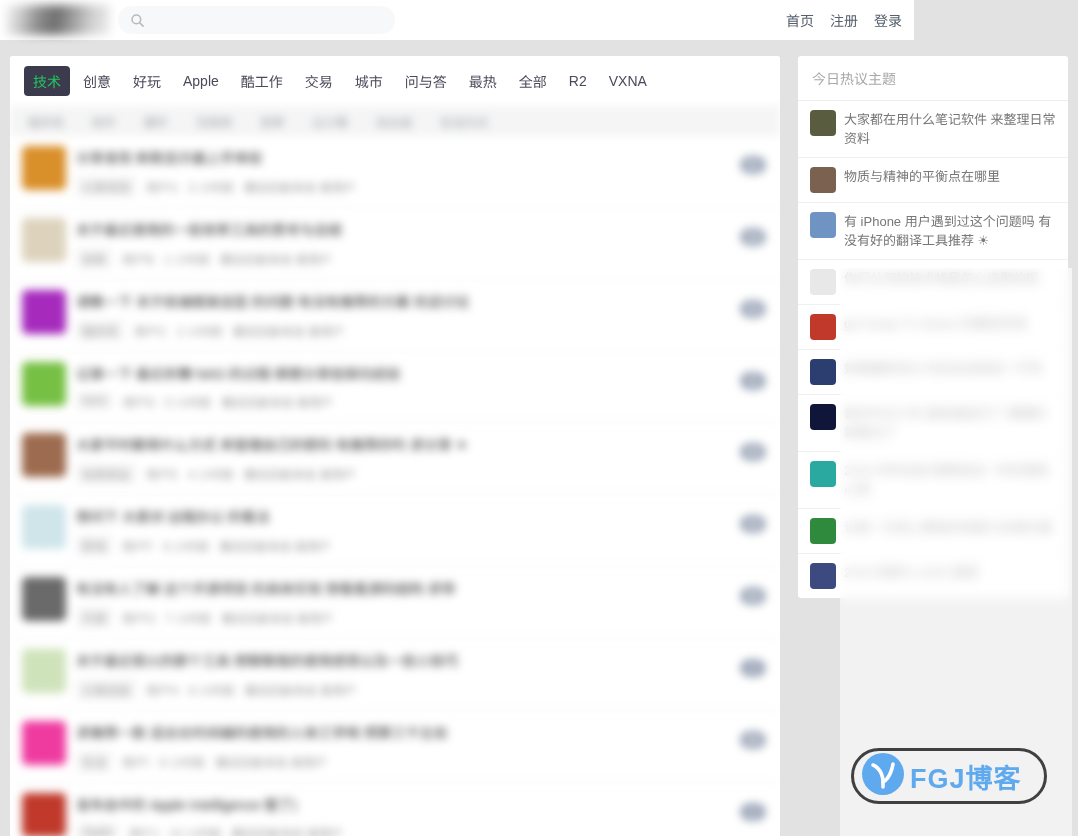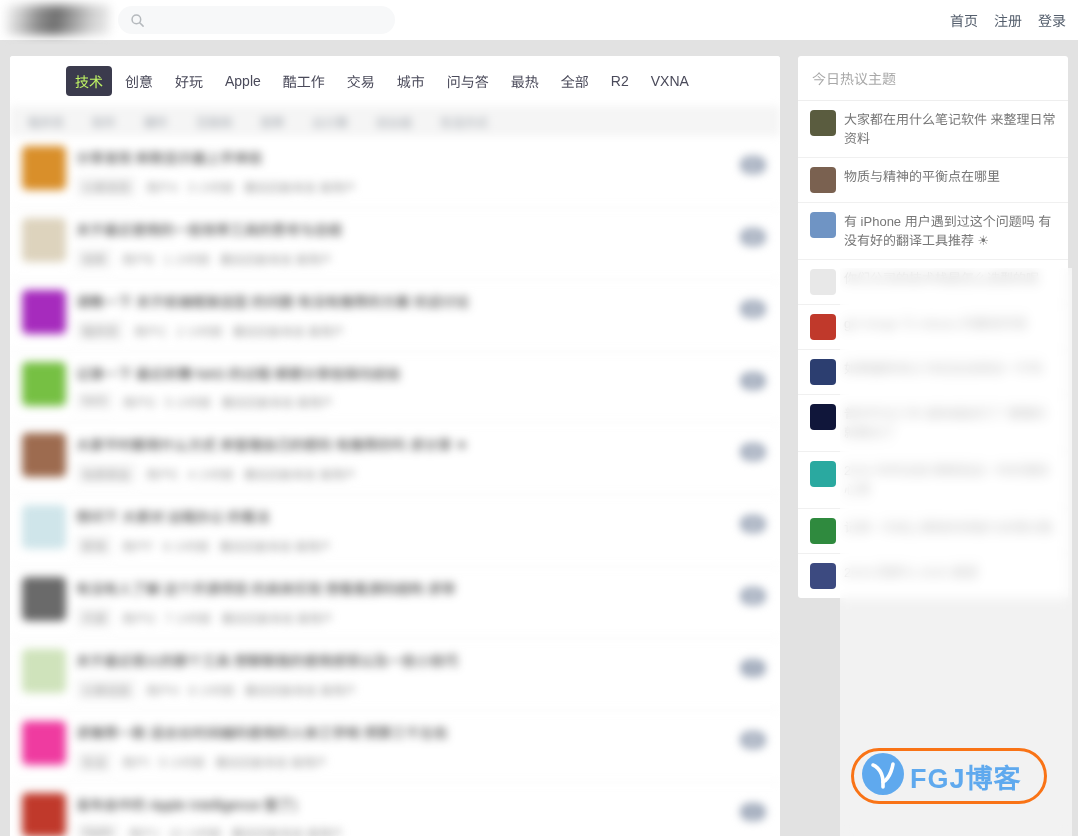--- a/index.html
+++ b/index.html
@@ -7,21 +7,21 @@
   html, body {
     width: 1078px; height: 836px;
     background: #e2e2e2;
     font-family: "Liberation Sans", "DejaVu Sans", sans-serif;
     overflow: hidden;
   }
 
   
   .topbar {
     position: absolute; top: 0; left: 0;
-    width: 1078px; height: 40px;
+    width: 914px; height: 40px;
     background: #ffffff;
     display: flex; align-items: center;
   }
   .logo {
     width: 104px; height: 30px; margin-left: 6px;
     background: linear-gradient(100deg,#f2f2f2 0%,#d6d6d6 12%,#8e8e8e 32%,#6f6f6f 48%,#9a9a9a 62%,#cfcfcf 80%,#efefef 100%);
     filter: blur(5px);
     border-radius: 2px;
   }
   .search-wrap {
@@ -60,21 +60,21 @@
   
   .tabs {
     height: 50px; display: flex; align-items: center;
     padding: 0 14px; gap: 4px;
     background: #ffffff;
   }
   .tab {
     font-size: 14px; color: #4a4a5a; padding: 5px 9px;
     border-radius: 4px; cursor: pointer; white-space: nowrap;
   }
-  .tab.active { background: #3b3b4d; color: #bef264; margin-left: 42px; }
+  .tab.active { background: #3b3b4d; color: #22c55e; }
 
   .subtabs {
     height: 30px; background: #f5f5f5;
     display: flex; align-items: center; gap: 28px;
     padding: 0 18px;
     filter: blur(4px);
   }
   .subtab { font-size: 12px; color: #9aa0a8; white-space: nowrap; }
 
   
@@ -171,21 +171,21 @@
   .veil {
     position: absolute; pointer-events: none;
     background: rgba(255,255,255,0.55);
     backdrop-filter: blur(6px);
   }
 
   
   .watermark {
     position: absolute; left: 851px; top: 748px;
     width: 196px; height: 56px;
-    border: 3px solid #f97316;
+    border: 3px solid #404040;
     border-radius: 28px;
     background: rgba(255,255,255,0.0);
     display: flex; align-items: center;
   }
   .wm-logo { margin-left: 6px; flex: 0 0 48px; }
   .wm-text {
     font-size: 27px; font-weight: bold; color: #5fa9ee;
     letter-spacing: 1px; margin-left: 2px;
     font-family: "Liberation Sans", sans-serif;
   }

